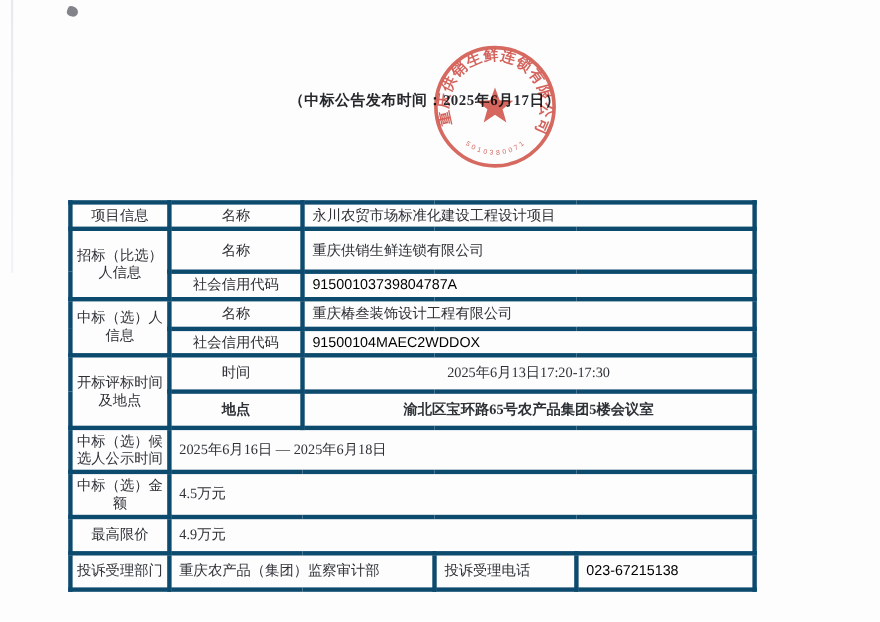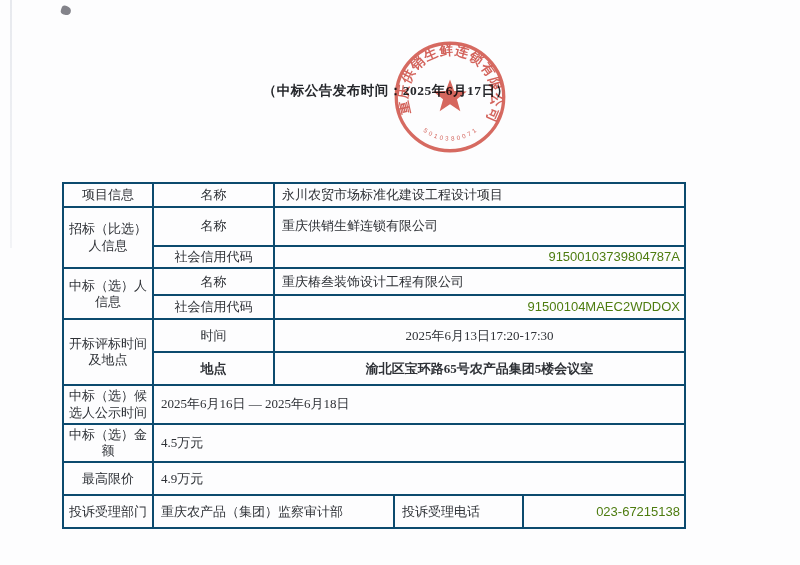--- a/index.html
+++ b/index.html
@@ -36,31 +36,31 @@
     position:absolute;left:388px;top:35px;width:124px;height:124px;
     opacity:.82;mix-blend-mode:multiply;pointer-events:none;
   }
   
   table.doc-table{
     position:absolute;left:62px;top:182px;
     border-collapse:collapse;table-layout:fixed;
     width:622px;
   }
   .doc-table td{
-    border:2px solid #0c4a6e;
+    border:4px solid #0c4a6e;
     font-size:13px;line-height:1.25;
     padding:2px 4px;
     overflow:hidden;
   }
   .doc-table td.lbl{text-align:center;}
   .doc-table td.val{text-align:left;padding-left:7px;}
   .doc-table td.val-center{text-align:center;}
   .doc-table td.code{
     font-family:"Liberation Sans", sans-serif;
-    font-size:13px;color:#4d7c0f;text-align:right;
+    font-size:13px;color:#000000;
   }
   tr.r1{height:24px;} tr.r2{height:39px;} tr.r3{height:22px;}
   tr.r4{height:27px;margin-left:14px;} tr.r5{height:24px;} tr.r6{height:33px;}
   tr.r7{height:33px;font-weight:bold;} tr.r8{height:32px;} tr.r9{height:33px;}
   tr.r10{height:33px;} tr.r11{height:33px;}
 </style>
 </head>
 <body>
 
 <div class="page-edge-line"></div>

